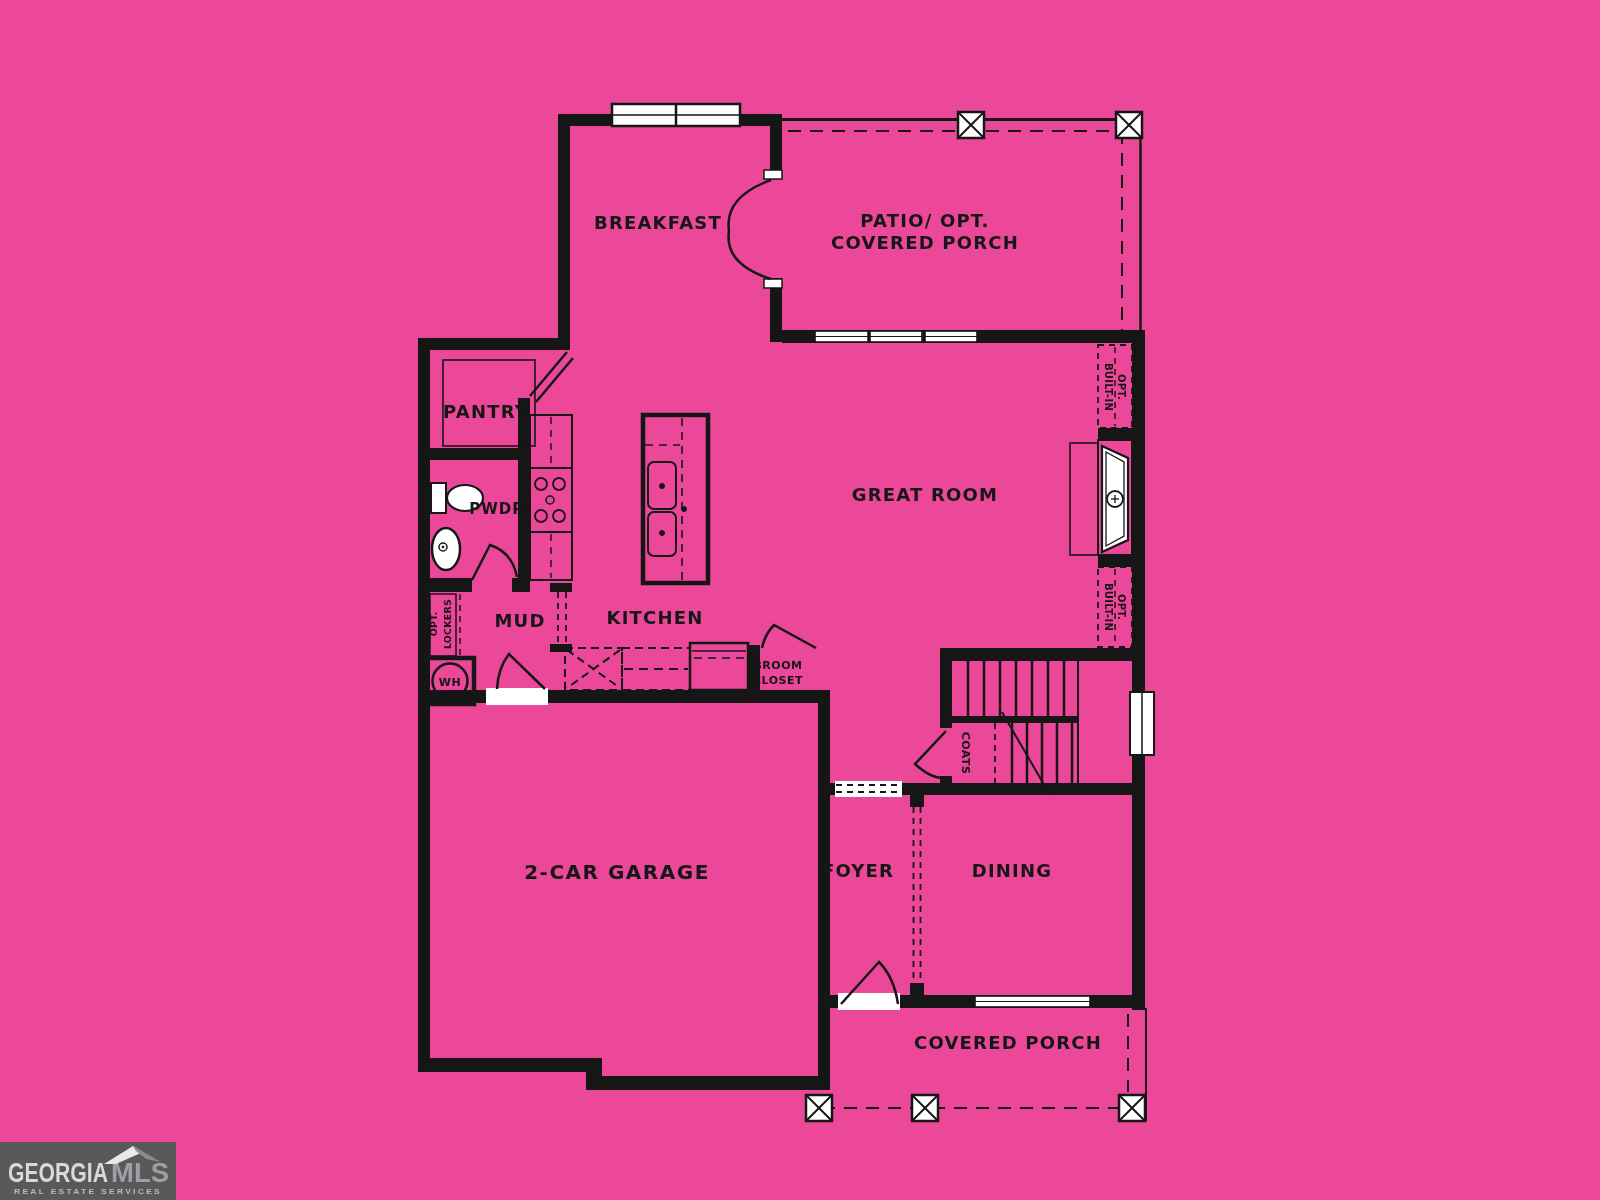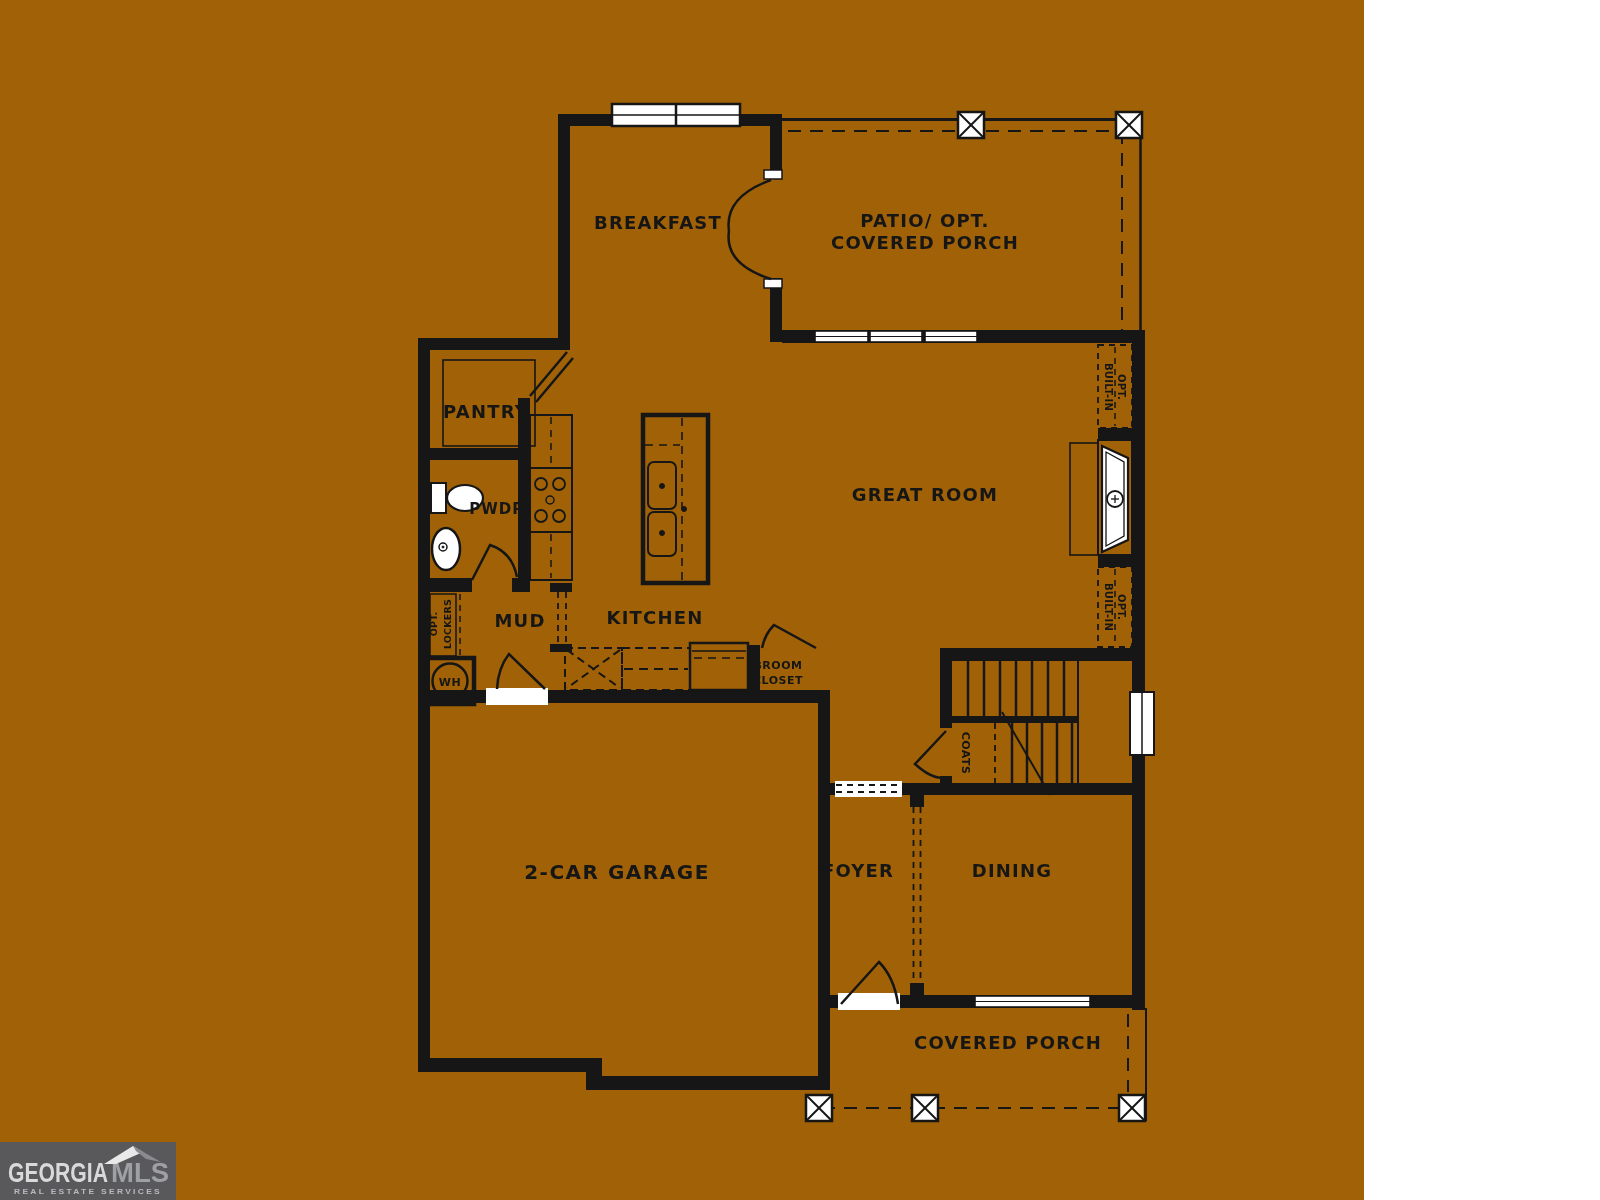--- a/index.html
+++ b/index.html
@@ -1,16 +1,16 @@
 <!DOCTYPE html>
 <html><head>
 <meta charset="utf-8">
 <style>
   html,body{margin:0;padding:0;background:#ffffff;}
-  .stage{width:1364px;height:1200px;position:relative;background:#a16207;overflow:hidden;text-decoration:underline;}
+  .stage{width:1600px;height:1200px;position:relative;background:#ec4899;overflow:hidden;text-decoration:underline;}
   svg{display:block;}
   text.lbl{font-family:"DejaVu Sans",sans-serif;font-weight:bold;text-anchor:middle;dominant-baseline:middle;}
   .t20{font-size:20px;letter-spacing:1.5px;}
   .t18{font-size:18px;letter-spacing:1.2px;}
   .t15{font-size:15px;letter-spacing:1px;}
   .t11{font-size:11px;letter-spacing:0.5px;}
   .t10{font-size:10px;letter-spacing:0.3px;}
   .t9{font-size:9.5px;letter-spacing:0.2px;}
   text.logo-main{font-family:"Liberation Sans",sans-serif;font-weight:bold;}
   text.logo-tag{font-family:"Liberation Sans",sans-serif;font-weight:bold;}

